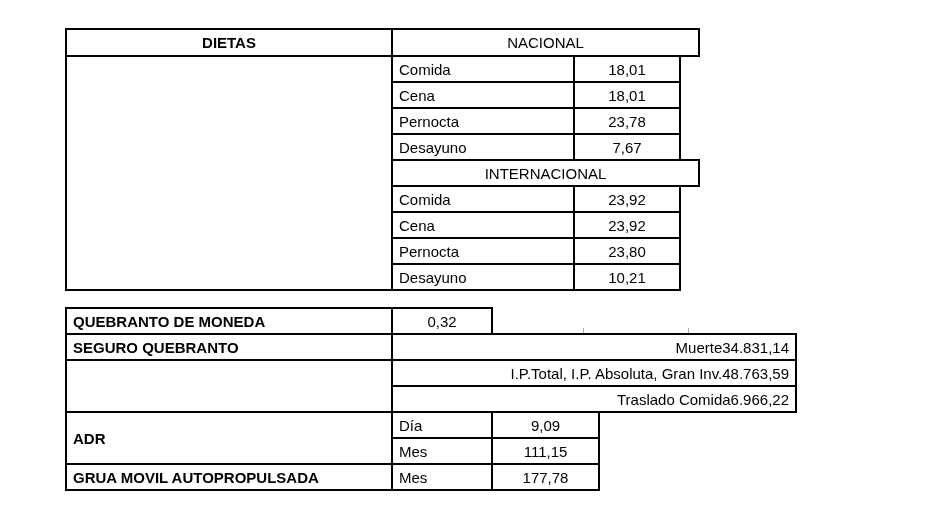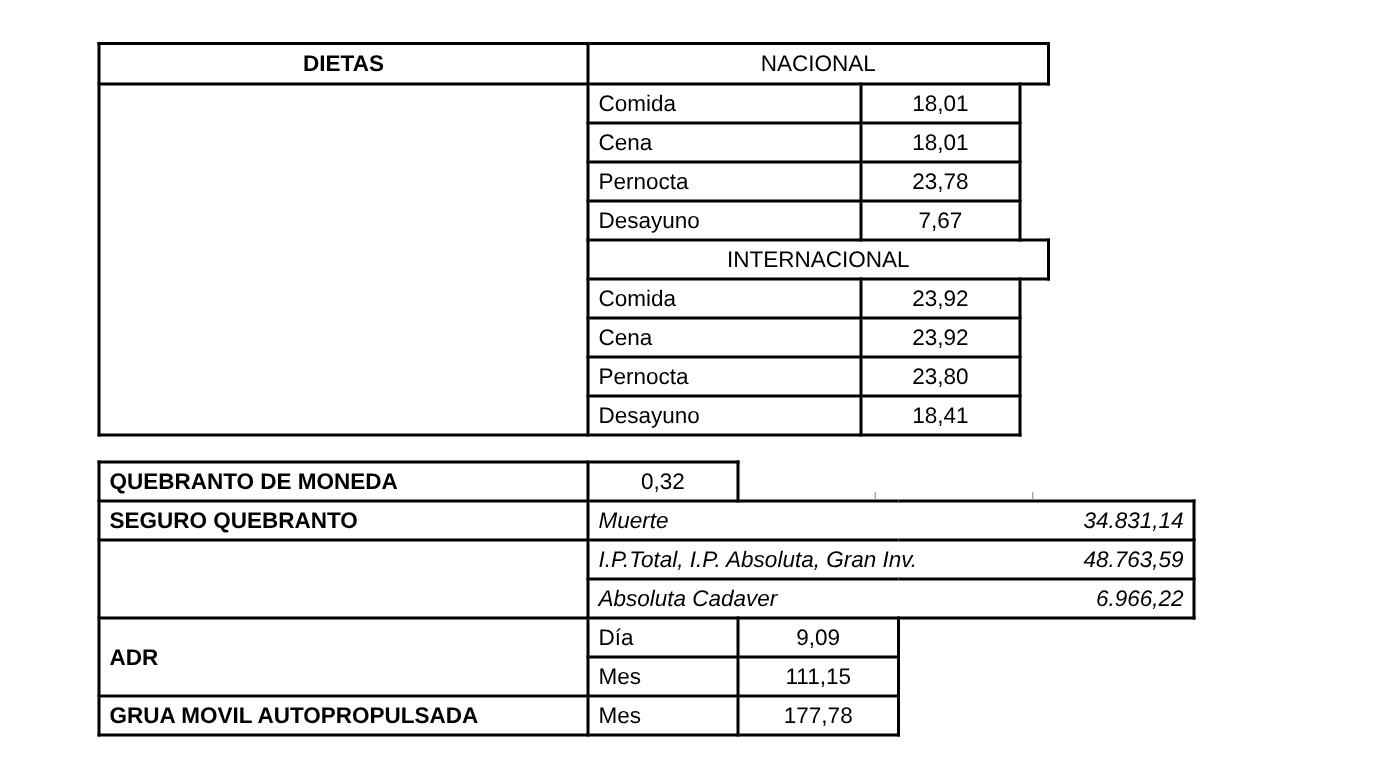--- a/index.html
+++ b/index.html
@@ -29,24 +29,23 @@
     overflow: hidden;
   }
   tr.hdr td { height: 27px; }
   td.b { border: 2px solid #000000; margin-left: 20px; }
   td.ghost { border: none; }
   .bold { font-weight: bold; }
   .center { text-align: center; }
   .right { text-align: center; }
   .split {
     display: flex;
-    justify-content: space-between;
+    justify-content: flex-end;
     align-items: center;
     width: 100%;
-    font-style: italic;
   }
   .stub {
     position: absolute;
     width: 1px;
     height: 5px;
     background: #a6a6a6;
   }
 </style>
 </head>
 <body>
@@ -99,21 +98,21 @@
       <td class="b right">23,92</td>
       <td class="ghost"></td>
     </tr>
     <tr>
       <td class="b">Pernocta</td>
       <td class="b right">23,80</td>
       <td class="ghost"></td>
     </tr>
     <tr>
       <td class="b">Desayuno</td>
-      <td class="b right">18,41</td>
+      <td class="b right">10,21</td>
       <td class="ghost"></td>
     </tr>
   </tbody>
     </table>
 
   <table class="sheet" id="tbl-conceptos">
     <colgroup>
       <col style="width:326px">
       <col style="width:100px">
       <col style="width:107px">
@@ -140,21 +139,21 @@
       <td class="b" colspan="3">
         <div class="split">
           <span>I.P.Total, I.P. Absoluta, Gran Inv.</span>
           <span>48.763,59</span>
         </div>
       </td>
     </tr>
     <tr>
       <td class="b" colspan="3">
         <div class="split">
-          <span>Absoluta Cadaver</span>
+          <span>Traslado Comida</span>
           <span>6.966,22</span>
         </div>
       </td>
     </tr>
     <tr>
       <td class="b bold" rowspan="2">ADR</td>
       <td class="b">Día</td>
       <td class="b right">9,09</td>
       <td class="ghost"></td>
     </tr>

